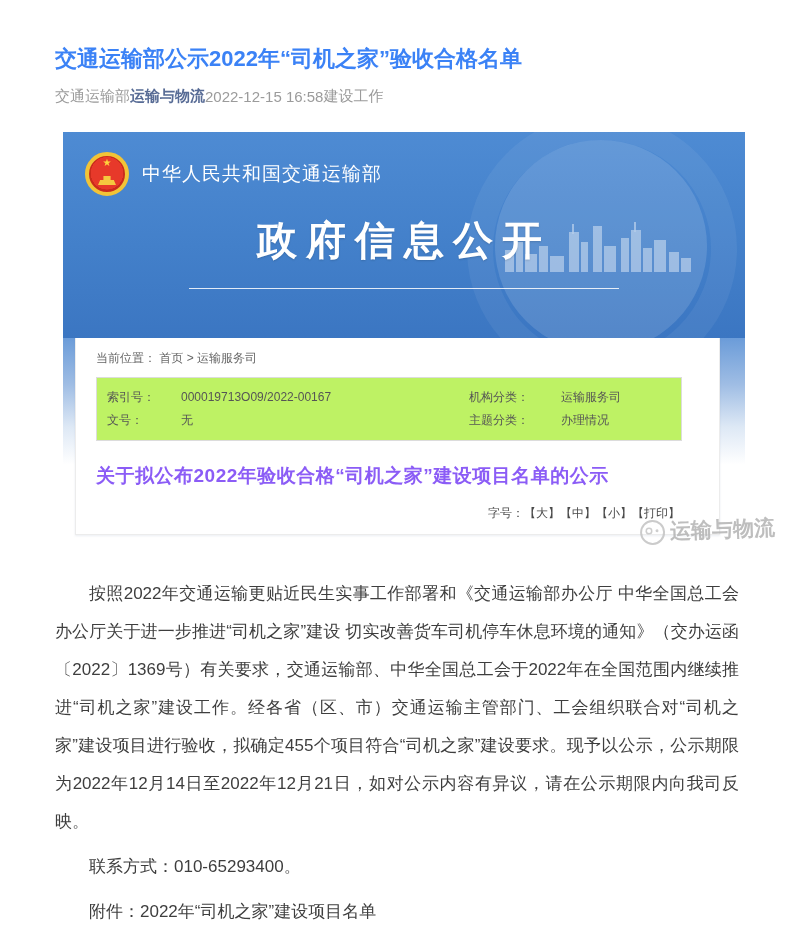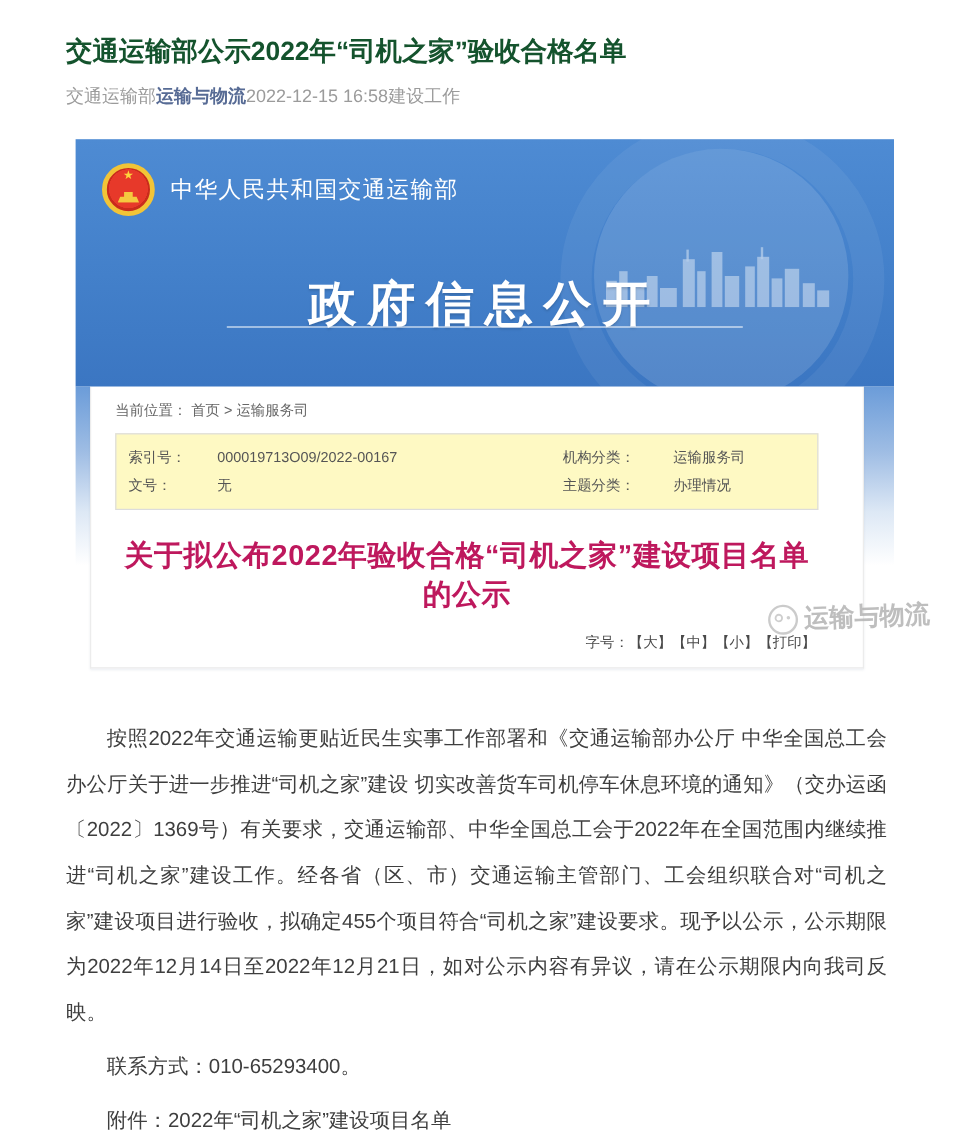--- a/index.html
+++ b/index.html
@@ -5,23 +5,23 @@
   * { box-sizing: border-box; margin: 0; padding: 0; }
   html,body { background:#ffffff; }
   body {
     width: 794px; height: 949px;
     font-family: "Liberation Sans", "DejaVu Sans", sans-serif;
     color:#333; overflow:hidden; position:relative;
   }
 
   
   .art-title {
-    margin: 28px 55px 0 55px;
+    margin: 44px 55px 0 55px;
     font-size: 22px; line-height: 30px;
-    font-weight: 700; color:#14532d;
+    font-weight: 700; color:#3b82f6;
   }
   .art-meta {
     margin: 13px 55px 0 55px;
     font-size: 15px; color:#9b9b9b;
     display:flex; align-items:center; 
   }
   .art-meta .account { color:#576b95; font-weight:600; }
 
   
   .gov-card {
@@ -65,21 +65,21 @@
   }
   .emblem .gate {
     position:absolute; left: 9px; right: 9px; bottom: 7px; height: 9px;
     background:#f5c93f;
     clip-path: polygon(0 100%, 100% 100%, 88% 45%, 70% 45%, 70% 0, 30% 0, 30% 45%, 12% 45%);
   }
   .ministry-name {
     color:#ffffff; font-size: 19px; letter-spacing: 1px; margin-left: 13px;
   }
   .gov-headline {
-    position:absolute; left:0; right:0; top: 110px;
+    position:absolute; left:0; right:0; top: 81px;
     text-align:center; color:#ffffff;
     font-size: 40px; font-weight: 700; letter-spacing: 9px;
     text-shadow: 0 1px 2px rgba(0,0,0,0.15);
   }
   .headline-underline {
     position:absolute; left: 50%; transform: translateX(-50%);
     top: 156px; width: 430px; height: 1px;
     background: rgba(255,255,255,0.85);
   }
 
@@ -94,33 +94,33 @@
     padding: 0 37px 12px 20px;
     box-shadow: 0 1px 2px rgba(120,140,170,0.15);
   }
   .breadcrumb {
     font-size: 12px; color:#666;
     padding: 12px 0 10px 0;
   }
   .breadcrumb a { color:#666; text-decoration:none; }
   .info-table {
     border: 1px solid #dcdcdc;
-    background: #fef9c3;
+    background: #bef264;
     padding: 8px 0 8px 10px;
     font-size: 12px; color:#555;
   }
   .info-row {
     display: grid;
     grid-template-columns: 74px 288px 92px auto;
     line-height: 23px;
   }
   .doc-title {
     margin-top: 22px;
-    text-align: center;
-    color:#be185d; font-size: 24px; font-weight: 700;
+    text-align: left;
+    color:#8b5cf6; font-size: 19px; font-weight: 700;
     letter-spacing: 0.5px;
   }
   .font-bar {
     margin-top: 16px; padding-right: 2px;
     text-align: right; font-size: 12px; color:#4a4a4a;
   }
   .font-bar span { cursor: pointer; margin-top: 32px; }
   .watermark {
     position:absolute; right: -30px; top: 384px;
     display:flex; align-items:center; gap: 5px;

